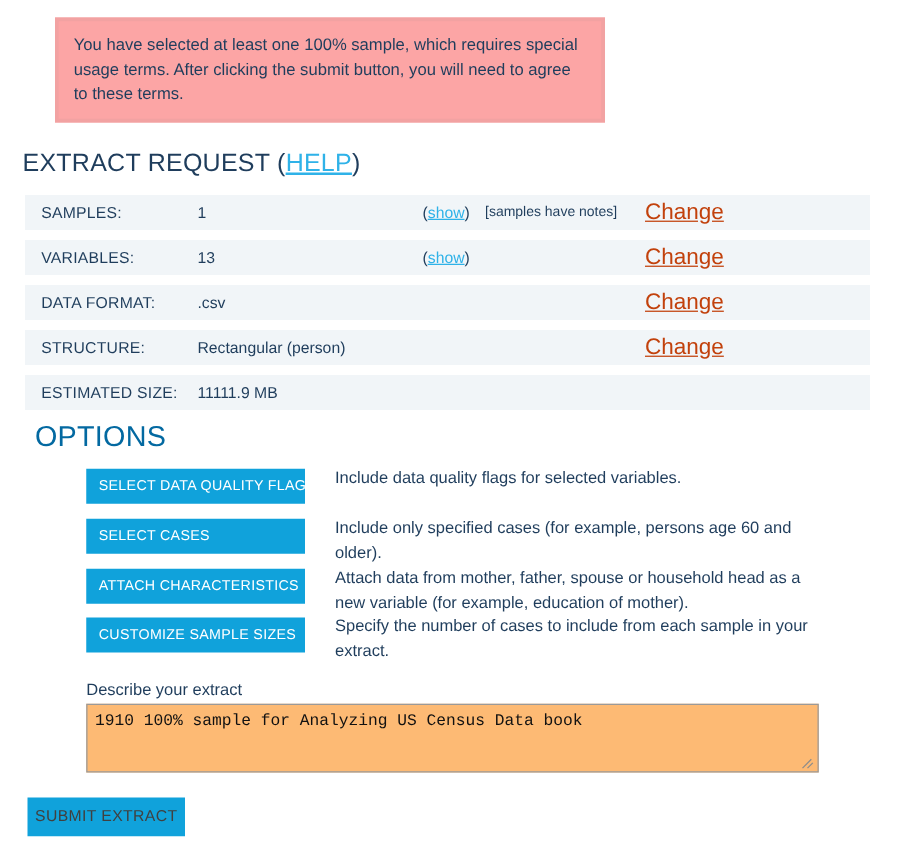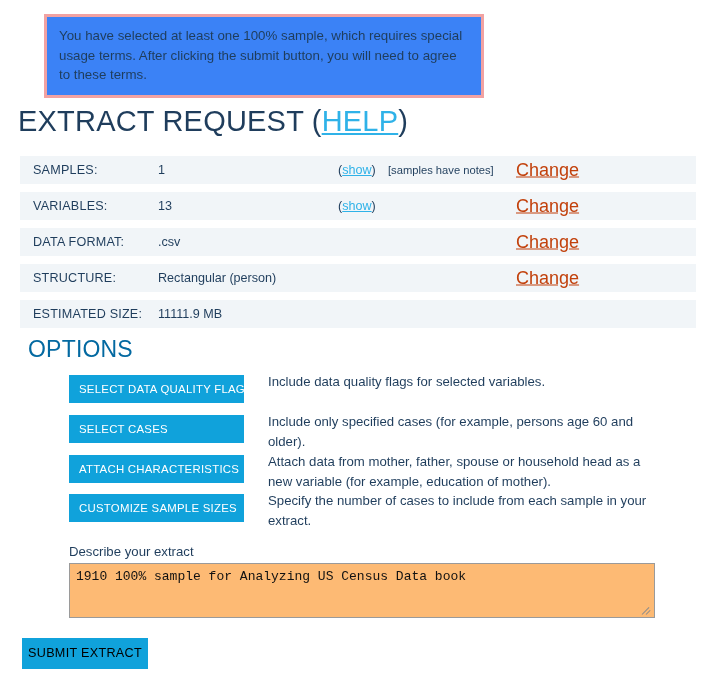--- a/index.html
+++ b/index.html
@@ -17,35 +17,35 @@
   }
 
   
   .alert {
     position: absolute;
     left: 44px;
     top: 14px;
     width: 440px;
     box-sizing: border-box;
     border: 3px solid #f2a2a2;
-    background: #3b82f6;
+    background: #fca5a5;
     padding: 9px 12px 10px 12px;
   }
   .alert-text {
     font-size: 13.3px;
     line-height: 19.5px;
     color: #1f3d5c;
   }
 
   
   .page-title {
     position: absolute;
     left: 18px;
-    top: 105px;
-    font-size: 29px;
+    top: 120px;
+    font-size: 20px;
     font-weight: 400;
     letter-spacing: 0.2px;
     color: #1f3d5c;
     white-space: nowrap;
   }
   .page-title .paren { color: #1f3d5c; }
   .help-link {
     color: #2fb2e8;
     text-decoration: underline;
     cursor: pointer;
@@ -199,21 +199,21 @@
   }
 
   
   .submit-btn {
     position: absolute;
     left: 22px;
     top: 638px;
     width: 126px;
     height: 31px;
     background: #10a2db;
-    color: #000000;
+    color: #404040;
     border: none;
     font-family: "Liberation Sans", sans-serif;
     font-size: 12.6px;
     letter-spacing: 0.3px;
     cursor: pointer;
     text-align: center;
     line-height: 31px;
     padding: 0;
   }
 </style>

